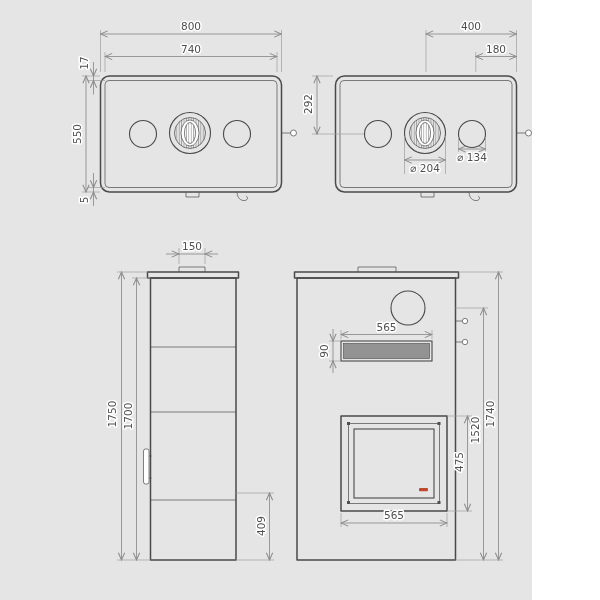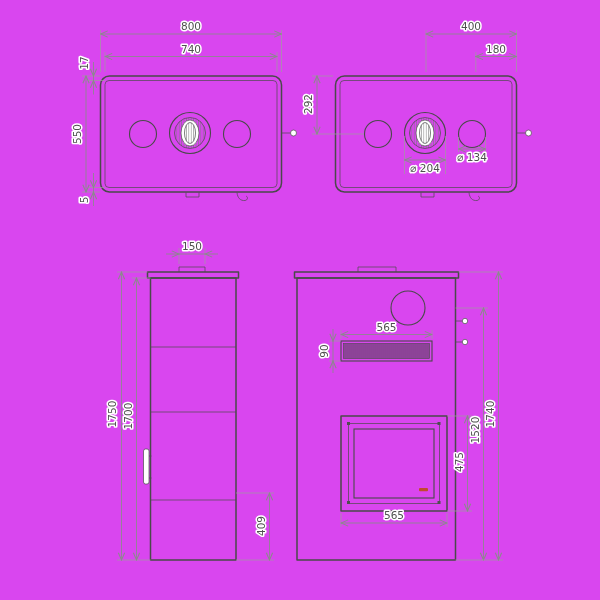--- a/index.html
+++ b/index.html
@@ -1,16 +1,16 @@
 <!DOCTYPE html>
 <html><head>
 <meta charset="utf-8">
 <style>
   html,body{margin:0;padding:0;background:#ffffff;}
-  .canvas{width:600px;height:600px;background:#d946ef;position:relative;}
+  .canvas{width:532px;height:600px;background:#e5e5e5;position:relative;}
   svg{display:block;}
   svg text{
     font-family:"DejaVu Sans","Liberation Sans",sans-serif;
     font-size:10.5px;
     fill:#4f4f4f;
     paint-order:stroke;
     stroke:#ffffff;
     stroke-width:3px;
     stroke-linejoin:round;
   }

